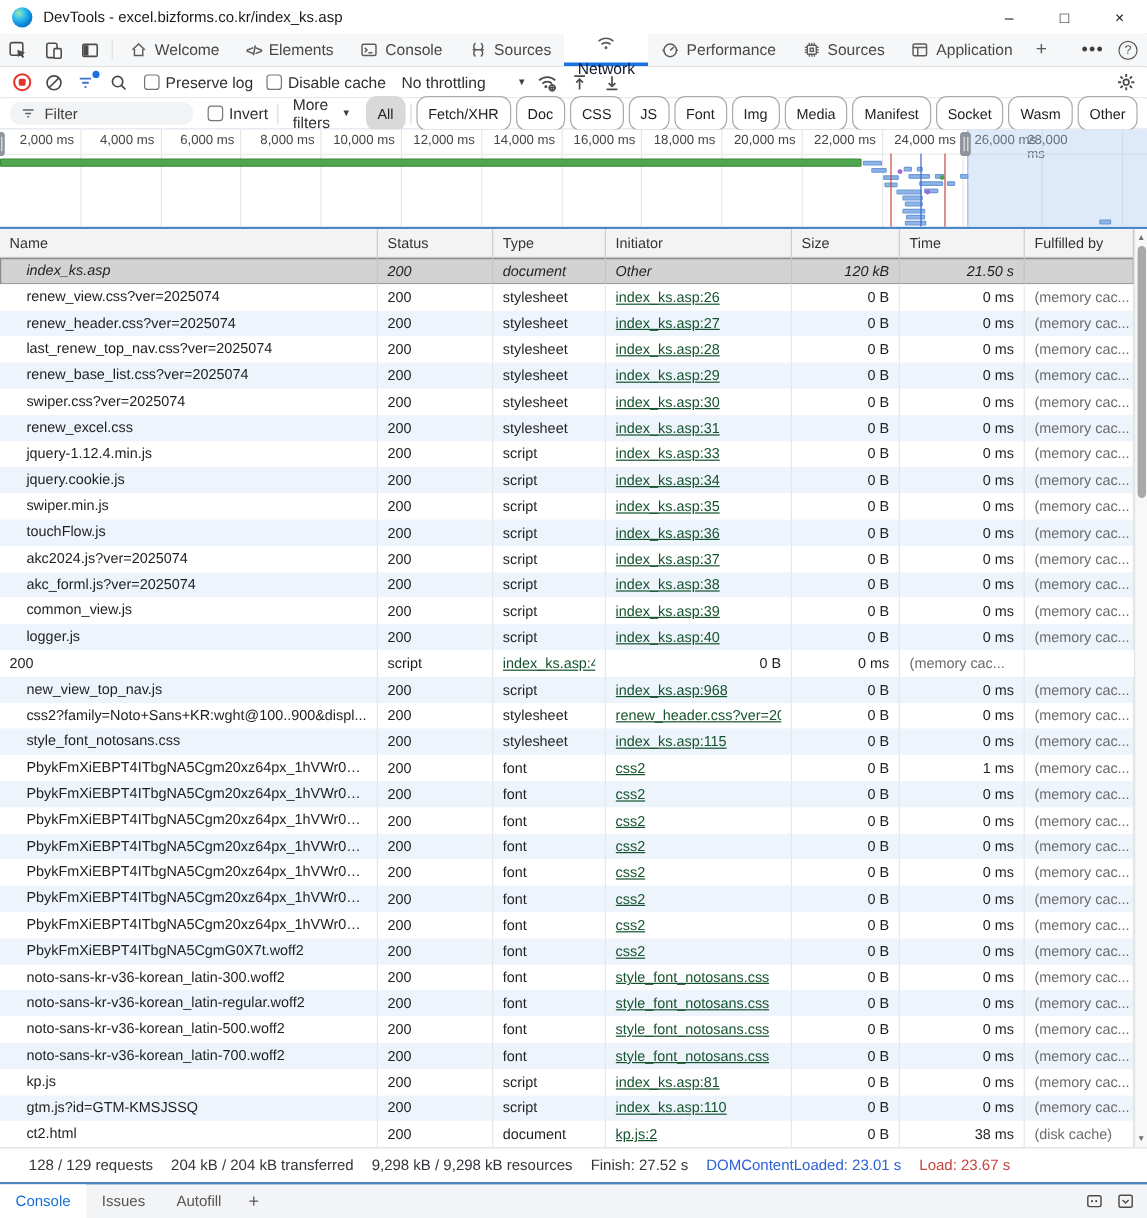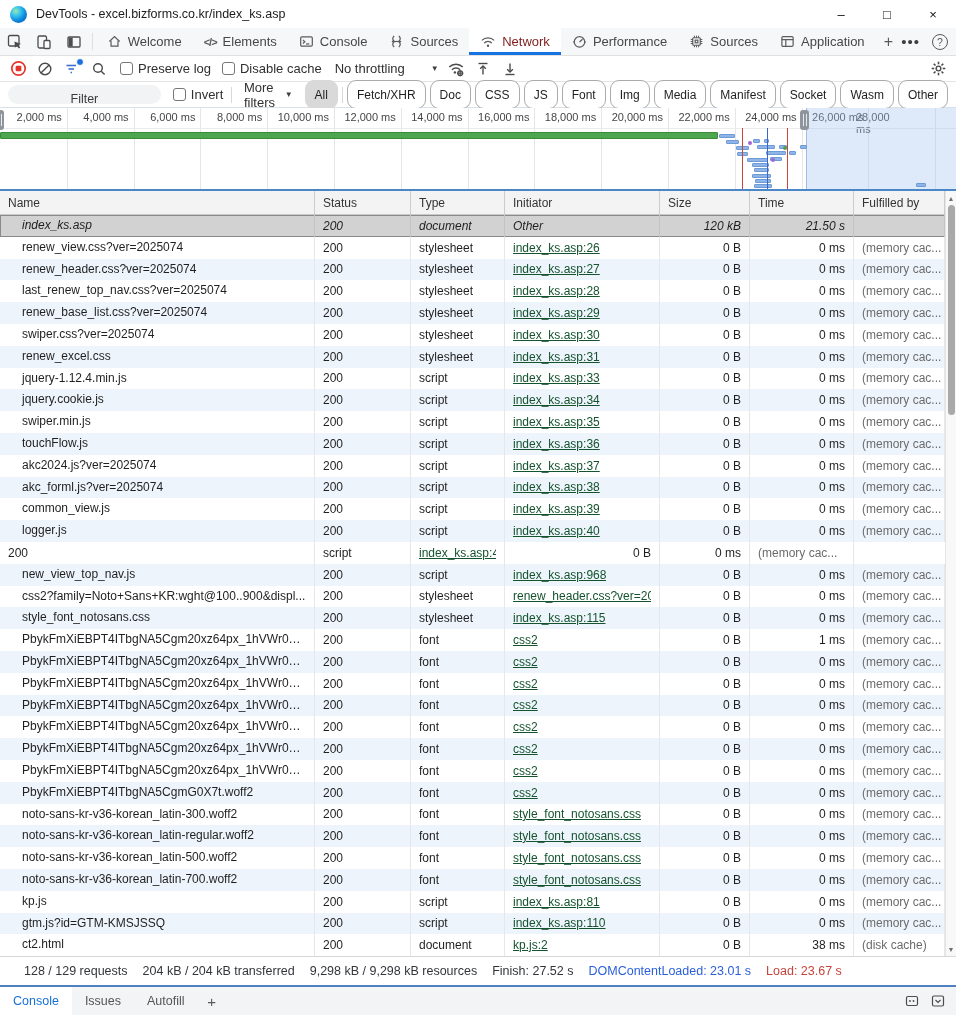--- a/index.html
+++ b/index.html
@@ -15,40 +15,40 @@
   .win-controls { margin-left:auto; display:flex; height:100%; }
   .win-btn { width:46px; height:100%; display:flex; align-items:center; justify-content:center;
     font-size:13px; color:#111; cursor:default; }
 
   
   .tabstrip { height:28px; background:#f6f7f8; display:flex; align-items:stretch; border-bottom:1px solid #e1e1e1; }
   .tool-icon-btn { width:30px; display:flex; align-items:center; justify-content:center; color:#4c4c4c; }
   .strip-divider { width:1px; background:#e0e0e0; margin:5px 3px; }
   .dt-tab { display:flex; align-items:center; gap:6px; padding:0 11px; font-size:13px; color:#474747; position:relative; }
   .dt-tab .gl { font-size:11px; font-weight:bold; color:#5c5c5c; letter-spacing:-1px; }
-  .dt-tab.active { background:#fff; color:#7f1d1d; box-shadow:inset 0 -3px 0 #1673e1; }
+  .dt-tab.active { background:#fff; color:#0f172a; box-shadow:inset 0 -3px 0 #1673e1;flex-direction:column; }
   .tab-plus { width:26px; display:flex; align-items:center; justify-content:center; font-size:16px; color:#5a5a5a; }
   .strip-right { margin-left:auto; display:flex; align-items:center; padding-right:8px; gap:12px; color:#4c4c4c; }
   .more-dots { font-size:15px; letter-spacing:1px; color:#3f3f3f; }
   .help-circ { width:16px; height:16px; border:1.3px solid #5a5a5a; border-radius:50%; font-size:10.5px;
     display:flex; align-items:center; justify-content:center; color:#5a5a5a; }
 
   
   .nettoolbar { height:26px; display:flex; align-items:center; gap:7px; padding:0 8px; border-bottom:1px solid #e4e4e4; background:#fff; }
   .tb-icon { width:20px; height:20px; display:flex; align-items:center; justify-content:center; position:relative; }
   .badge { position:absolute; top:-1px; right:-2px; width:8px; height:8px; background:#1f6fde; border-radius:50%; border:1.5px solid #fff; }
   .cb-group { display:flex; align-items:center; gap:5px; font-size:13px; color:#303030; margin-left:4px; }
   .checkbox { width:13px; height:13px; border:1.2px solid #767676; border-radius:3px; background:#fff; }
   .throttle { display:flex; align-items:center; gap:26px; margin-left:6px; font-size:13px; color:#303030; }
   .caret { font-size:8px; color:#3f3f3f; }
   .tb-spacer { flex:1; }
 
   
   .filterbar { height:26px; display:flex; align-items:center; padding:0 8px; gap:8px; background:#fff; border-bottom:1px solid #d8e0ea; }
-  .filter-input { width:243px; height:19px; background:#f1f3f4; border-radius:10px; display:flex; align-items:center; gap:7px; padding:0 9px;flex-direction:column; }
+  .filter-input { width:243px; height:19px; background:#f1f3f4; border-radius:10px; display:flex; align-items:center; gap:7px; padding:0 9px; }
   .filter-input .ph { font-size:12.5px; color:#3c3c3c; }
   .vsep { width:1px; height:16px; background:#d8d8d8; }
   .morefilters { display:flex; align-items:center; gap:9px; font-size:13px; color:#303030; padding:0 4px; }
   .chips { display:flex; align-items:center; gap:4px; }
   .chip { height:29px; display:inline-flex; align-items:center; padding:0 9px; border:1px solid #ababab;
     border-radius:9px; background:#fff; font-size:12px; color:#1f1f1f; white-space:nowrap; }
   .chip.active { background:#d9d9d9; border-color:#d9d9d9; }
 
   
   .overview { height:83px; position:relative; background:#fff; border-bottom:2px solid #4b86c8; overflow:hidden; }

